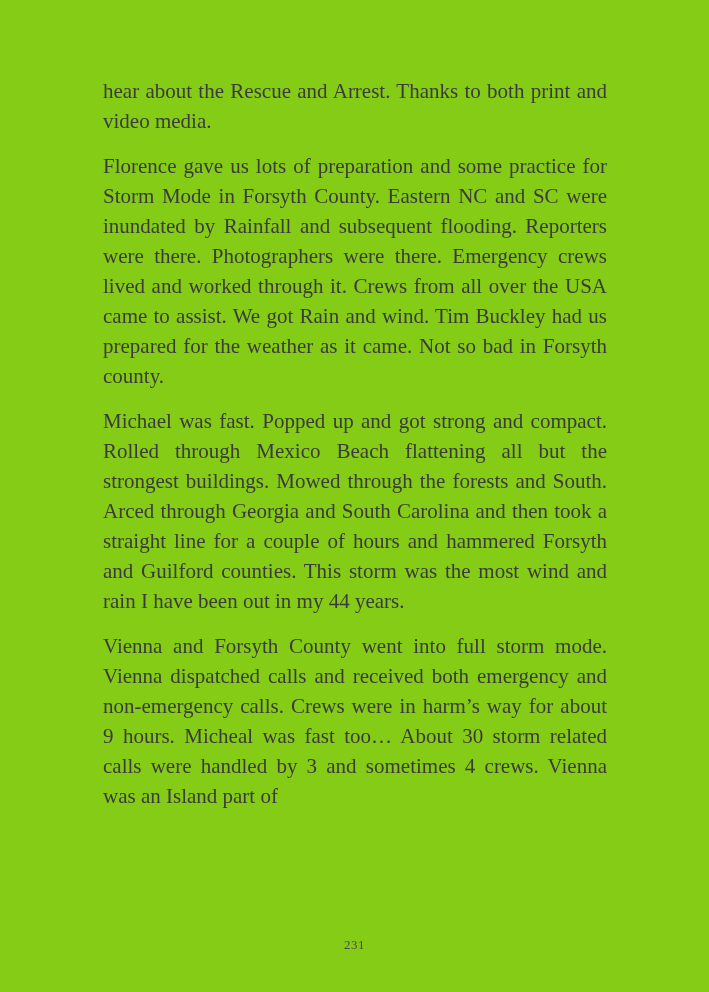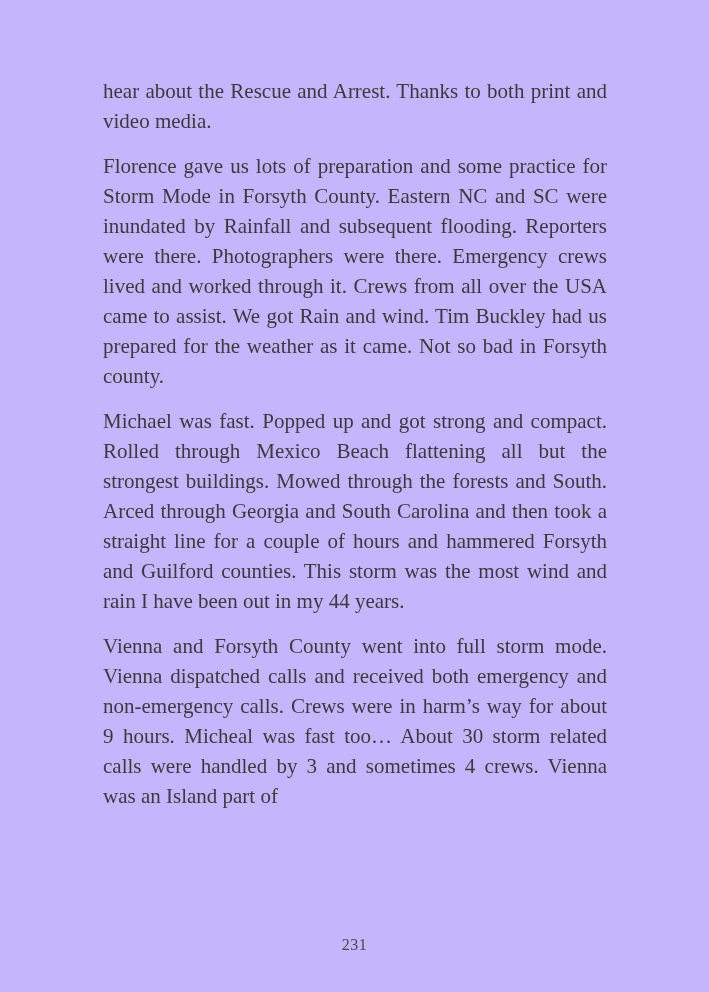--- a/index.html
+++ b/index.html
@@ -4,21 +4,21 @@
 <style>
   html, body {
     margin: 0;
     padding: 0;
     background: #ffffff;
   }
   .page {
     position: relative;
     width: 709px;
     height: 992px;
-    background: #c4b5fd;
+    background: #84cc16;
     overflow: hidden;
     font-family: "Liberation Serif", "DejaVu Serif", serif;
   }
   .text-block {
     position: absolute;
     left: 103px;
     top: 76px;
     width: 504px;
     color: #3b3b3b;
     font-size: 21px;
@@ -29,21 +29,21 @@
     text-align: justify;
     text-justify: inter-word;
   }
   .page-footer {
     position: absolute;
     left: 0;
     width: 100%;
     top: 938px;
     text-align: center;
     color: #4a4a4a;
-    font-size: 16px;
+    font-size: 13px;
     line-height: 14px;
     letter-spacing: 0.5px;
   }
 </style>
 </head>
 <body>
 
 <div class="page">
   <div class="text-block">
     <p>hear about the Rescue and Arrest. Thanks to both print and video media.</p>

